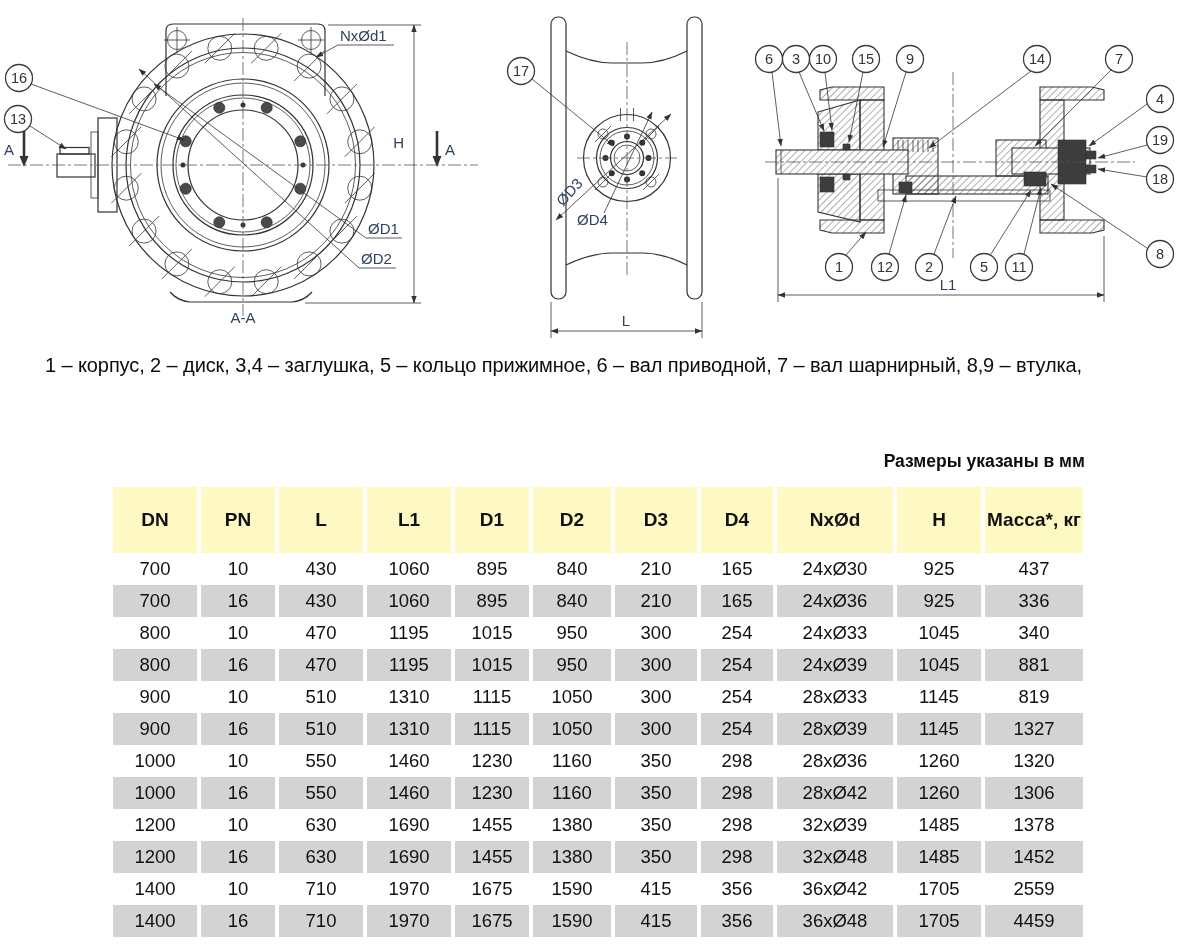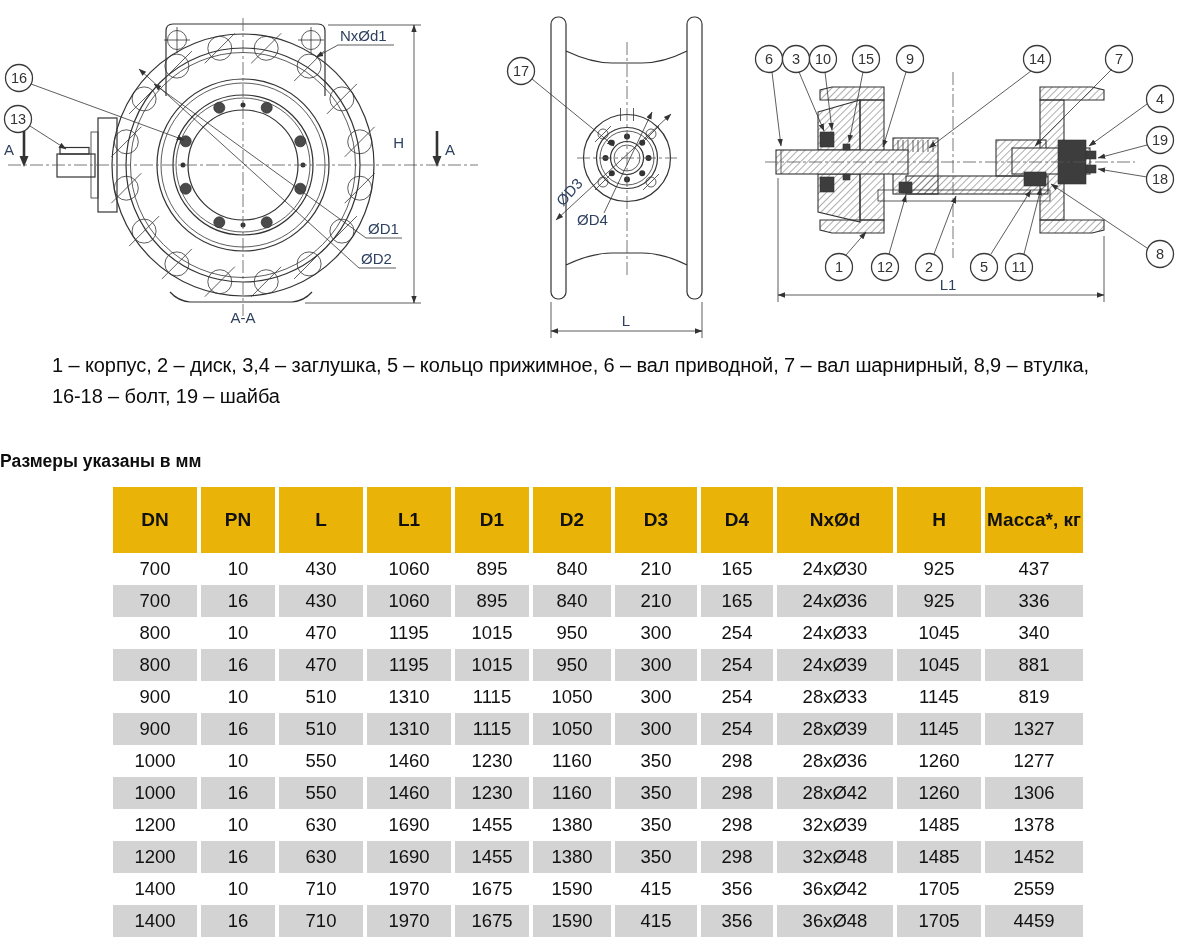--- a/index.html
+++ b/index.html
@@ -9,26 +9,26 @@
   .ln{stroke:#333;fill:none;stroke-width:1.2;}
   .thin{stroke:#333;fill:none;stroke-width:0.8;}
   .cl{stroke:#555;fill:none;stroke-width:0.8;stroke-dasharray:13 3 3 3;}
   .hat{fill:url(#hatch);stroke:#333;stroke-width:1.1;}
   .whi{fill:#fff;stroke:none;}
   .dark{fill:#3d3d3d;stroke:#333;stroke-width:0.6;}
   .co circle{fill:#fff;stroke:#3a3a3a;stroke-width:1.3;}
   .co text{font-size:14.5px;fill:#333;text-anchor:middle;}
   .dim{font-size:15px;fill:#2e4160;}
   .boltfill{fill:#4a4a4a;stroke:#333;stroke-width:0.8;}
-  .legend{position:absolute;left:45px;top:350px;width:1130px;font-size:20px;line-height:30.5px;color:#0d0d0d;letter-spacing:-0.1px;margin-left:7px;}
-  .units-note{position:absolute;left:0;top:451px;width:1085px;font-size:17.5px;font-weight:bold;color:#0d0d0d;}
+  .legend{position:absolute;left:45px;top:350px;width:1130px;font-size:20px;line-height:30.5px;color:#0d0d0d;letter-spacing:-0.1px;}
+  .units-note{position:absolute;left:0;top:451px;width:1085px;text-align:right;font-size:17.5px;font-weight:bold;color:#0d0d0d;}
   table.dims{position:absolute;left:109px;top:487px;width:978px;border-collapse:separate;border-spacing:4px 0;table-layout:fixed;}
   table.dims th{height:64px;font-size:19px;font-weight:bold;text-align:center;vertical-align:middle;}
   table.dims td{height:32px;font-size:18.5px;text-align:center;vertical-align:middle;padding:0;}
-  table.dims thead th{background:#eab308;}
+  table.dims thead th{background:#fef9c3;}
   table.dims tbody tr:nth-child(even) td{background:#d3d3d3;}
   table.dims tbody tr:nth-child(odd) td{background:#ffffff;}
 </style>
 </head>
 <body>
 
 <div class="drawing-wrap">
 <svg width="1200" height="348" viewBox="0 0 1200 348">
   <defs>
     <pattern id="hatch" width="5" height="5" patternUnits="userSpaceOnUse" patternTransform="rotate(45)">
@@ -338,21 +338,20 @@
     <line x1="778" y1="178" x2="778" y2="302" class="thin"></line>
     <line x1="1104" y1="236" x2="1104" y2="302" class="thin"></line>
     <line x1="778" y1="295" x2="1104" y2="295" class="thin" marker-start="url(#ar)" marker-end="url(#ar)"></line>
     <text x="948" y="290" text-anchor="middle" class="dim">L1</text>
   </g>
 </svg>
 </div>
 
 <div class="legend">
   <div>1 – корпус, 2 – диск, 3,4 – заглушка, 5 – кольцо прижимное, 6 – вал приводной, 7 – вал шарнирный, 8,9 – втулка,</div>
-  <div>16-18 – болт, 19 – шайба</div>
 </div>
 
 <div class="units-note">Размеры указаны в мм</div>
 
 <table class="dims">
   <colgroup>
     <col style="width:84px">
       <col style="width:74px">
       <col style="width:84px">
       <col style="width:84px">
@@ -462,21 +461,21 @@
         <td>1000</td>
         <td>10</td>
         <td>550</td>
         <td>1460</td>
         <td>1230</td>
         <td>1160</td>
         <td>350</td>
         <td>298</td>
         <td>28xØ36</td>
         <td>1260</td>
-        <td>1277</td>
+        <td>1320</td>
       </tr>
       <tr>
         <td>1000</td>
         <td>16</td>
         <td>550</td>
         <td>1460</td>
         <td>1230</td>
         <td>1160</td>
         <td>350</td>
         <td>298</td>

